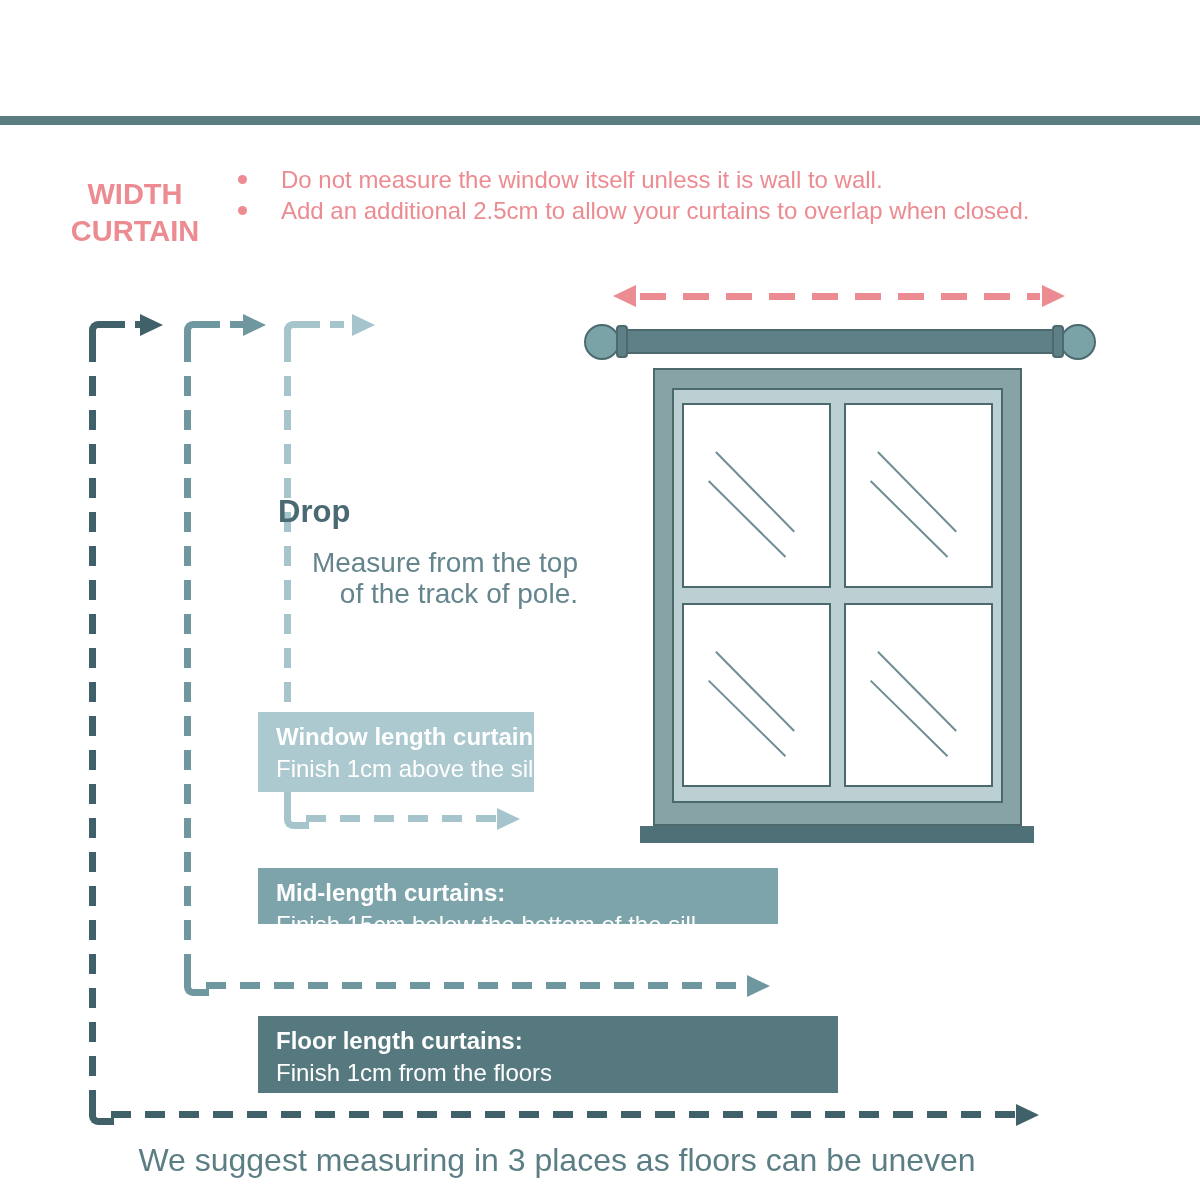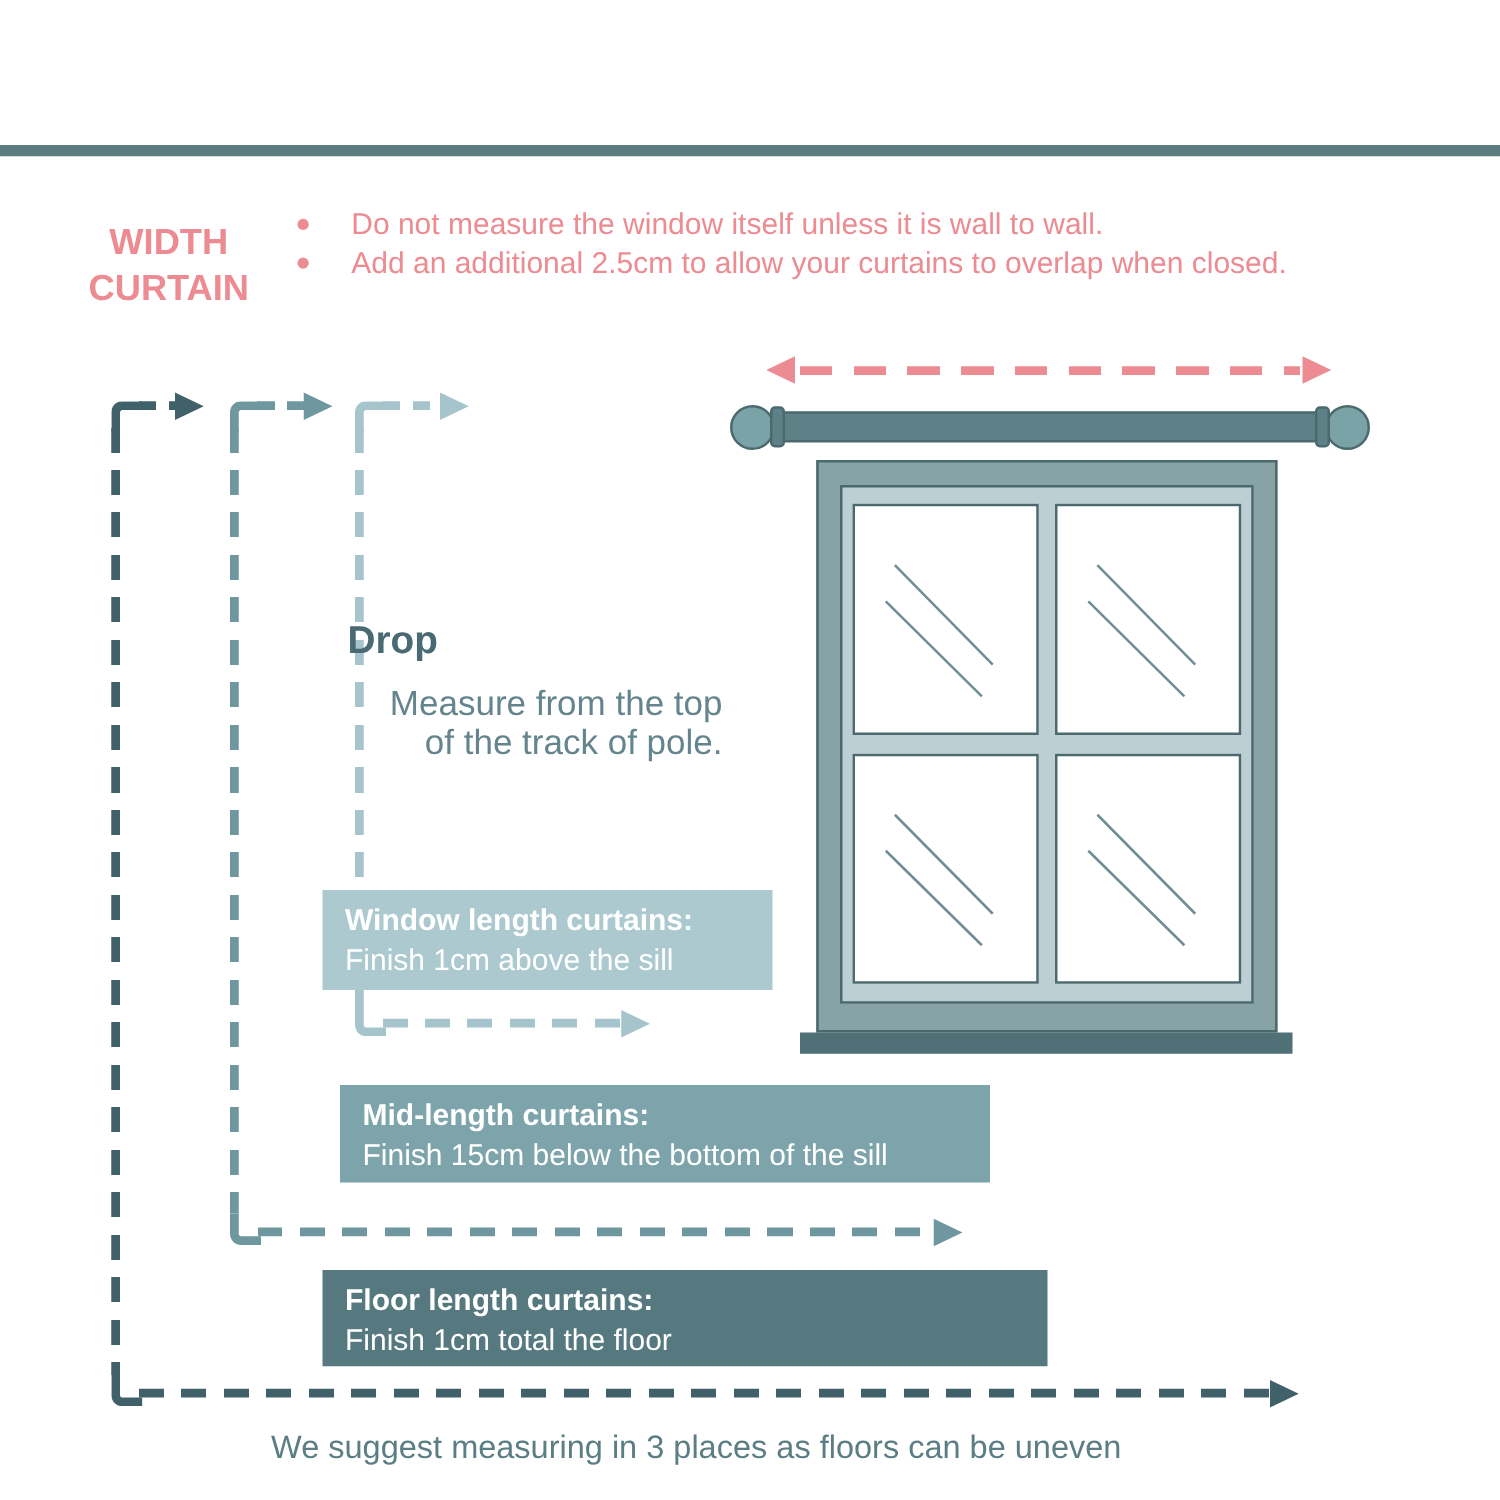--- a/index.html
+++ b/index.html
@@ -63,27 +63,27 @@
   .glass line{stroke:var(--glass-line);stroke-width:2;vector-effect:non-scaling-stroke;}
   .sill{left:640px;top:826px;width:394px;height:17px;background:var(--sill);}
   
   .drop{left:278px;top:494px;width:300px;}
   .drop h3{margin:0;font-size:31px;font-weight:bold;color:var(--teal-text);}
   .drop p{margin:17px 0 0 0;font-size:28px;line-height:31px;color:var(--teal-text-light);text-align:right;}
   
   .info-box{box-sizing:border-box;padding:9px 0 0 18px;color:var(--white);}
   .info-box .t{font-size:24px;font-weight:bold;line-height:32px;white-space:nowrap;}
   .info-box .b{font-size:24px;line-height:32px;white-space:nowrap;}
-  .box1{left:258px;top:712px;width:360px;height:80px;background:var(--box-light);}
-  .box2{left:272px;top:868px;width:520px;height:78px;background:var(--box-mid);}
+  .box1{left:258px;top:712px;width:276px;height:80px;background:var(--box-light);}
+  .box2{left:258px;top:868px;width:520px;height:56px;background:var(--box-mid);}
   .box3{left:258px;top:1016px;width:580px;height:77px;background:var(--box-dark);}
   .z2{z-index:2;}
   
   .footer-note{left:0;top:1142px;width:1114px;text-align:center;
-    font-size:26px;color:var(--footer-text);}
+    font-size:32px;color:var(--footer-text);}
 </style>
 </head>
 <body>
 
 <div class="stage">
 
   <div class="abs header-strip"></div>
 
   <div class="abs cw-label">
     <div>WIDTH</div>
@@ -184,18 +184,18 @@
   <div class="abs info-box box1 z2">
     <div class="t">Window length curtains:</div>
     <div class="b">Finish 1cm above the sill</div>
   </div>
   <div class="abs info-box box2 z2">
     <div class="t">Mid-length curtains:</div>
     <div class="b">Finish 15cm below the bottom of the sill</div>
   </div>
   <div class="abs info-box box3 z2">
     <div class="t">Floor length curtains:</div>
-    <div class="b">Finish 1cm total the floor</div>
+    <div class="b">Finish 1cm from the floors</div>
   </div>
 
   <div class="abs footer-note">We suggest measuring in 3 places as floors can be uneven</div>
 
 </div>
 
 </body></html>

